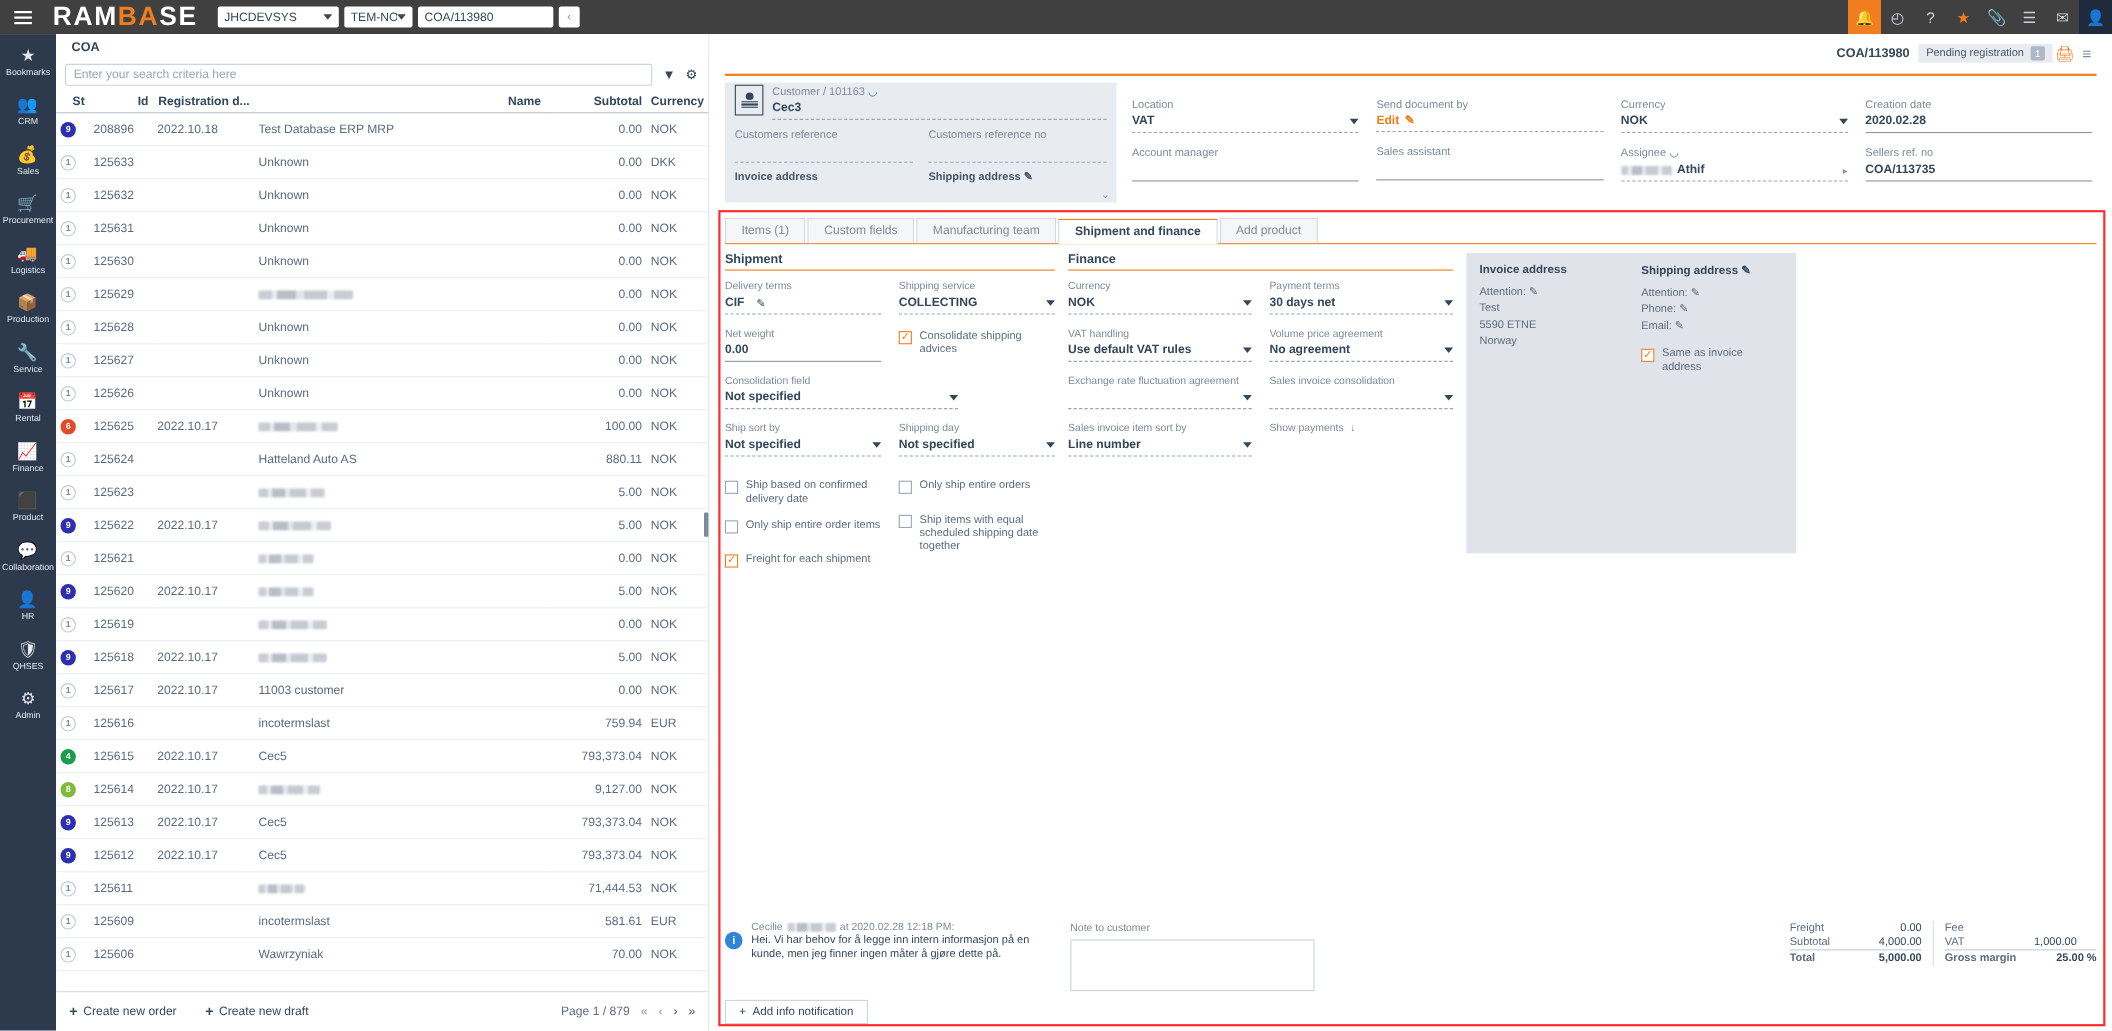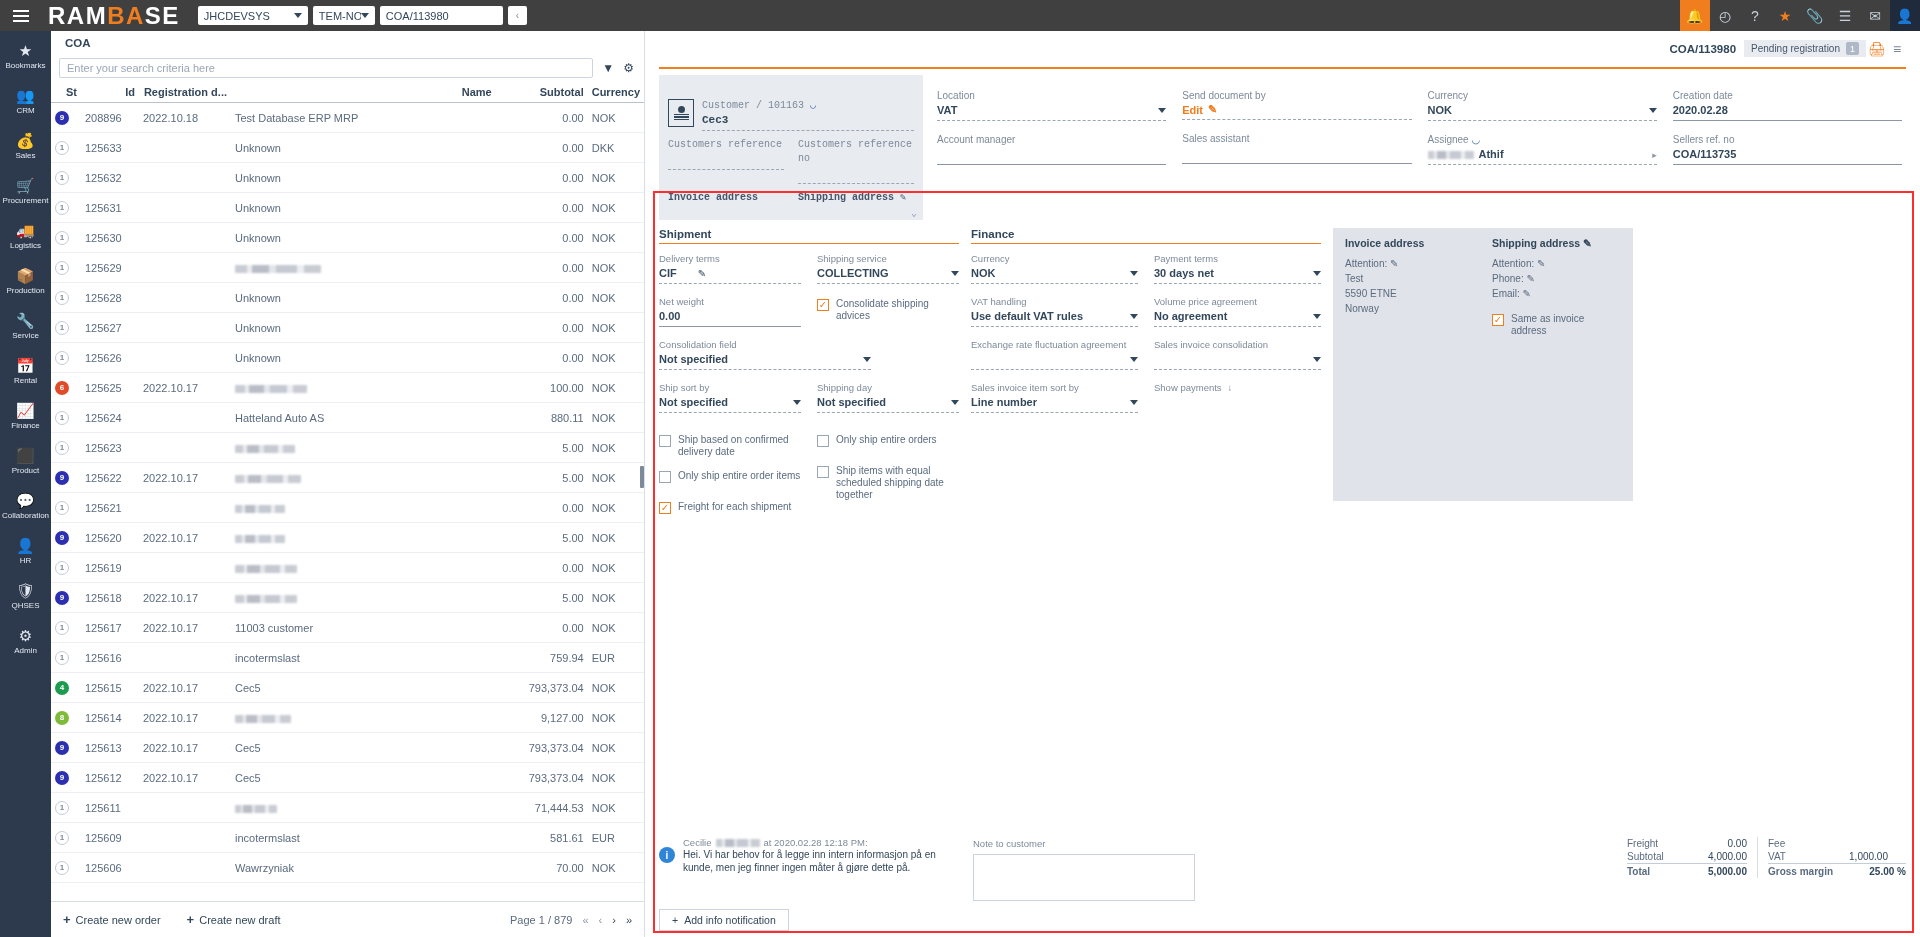--- a/index.html
+++ b/index.html
@@ -82,21 +82,21 @@
   .rp-sub { display:flex; align-items:center; padding:2px 14px 0 14px; }
   .rp-sub .spacer { flex:1; }
   .docid { font-size:11.5px; font-weight:700; color:#33475b; margin-right:8px; }
   .statuschip { background:#e8ebf0; color:#46556a; font-size:10px; padding:2px 7px; display:flex; align-items:center; gap:6px; }
   .statuschip .num { background:#aeb8c6; color:#fff; width:13px;height:13px;border-radius:2px;
                      display:inline-flex;align-items:center;justify-content:center;font-size:9px; }
   .orange-rule { height:2px; background:#f07d1e; margin:3px 14px 0 14px; }
 
   
   .hcard { display:flex; margin:0 14px; padding-top:6px; gap:0; }
-  .hc-left { width:264px; background:#e8ebf0; padding:24px 9px 0 9px; position:relative;font-family:Liberation Mono, monospace; }
+  .hc-left { width:356px; background:#e8ebf0; padding:2px 9px 0 9px; position:relative; }
   .custrow { display:flex; gap:8px; align-items:flex-start; }
   .custicon { width:26px;height:28px;border:1.5px solid #33475b; display:flex;flex-direction:column;
               align-items:center; justify-content:center; gap:1px; flex:0 0 26px; }
   .custicon .hd { width:7px;height:7px;border-radius:50%;background:#33475b; }
   .custicon .ln { width:15px;height:1.5px;background:#33475b; }
   .fl { font-size:10px; color:#7d8a9a; line-height:14px; }
   .fv { font-size:11px; color:#33475b; line-height:15px; font-weight:600; }
   .dashline { border-bottom:1px dashed #9aa6b4; height:1px; margin-top:2px; }
   .solidline { border-bottom:1px solid #8b97a7; height:1px; margin-top:2px; }
   .hc-right { flex:1; display:flex; gap:0; padding-left:14px; padding-top:2px; }
@@ -627,30 +627,37 @@
             </div>
             <div class="fgrp">
               <div class="fl">Sellers ref. no</div>
               <div class="fv">COA/113735</div>
               <div class="solidline"></div>
             </div>
           </div>
         </div>
       </div>
 
+      <div class="tabstrip" id="tabstrip">
+          <div class="tab">Items (1)</div>
+          <div class="tab">Custom fields</div>
+          <div class="tab">Manufacturing team</div>
+          <div class="tab active">Shipment and finance</div>
+          <div class="tab">Add product</div>
+        </div>
 
       <div class="content">
 
         <div style="width:300px;flex:0 0 300px;">
           <div class="sechead">Shipment</div>
           <div class="twocol">
             <div>
               <div class="field">
                 <div class="fl">Delivery terms</div>
-                <div class="rowflex" style="justify-content:flex-start;gap:21px">
+                <div class="rowflex" style="justify-content:flex-start;gap:11px">
                   <span class="fv">CIF</span>
                   <span style="color:#33475b;font-size:10px">✎</span>
                 </div>
                 <div class="dashline"></div>
               </div>
               <div class="field">
                 <div class="fl">Net weight</div>
                 <div class="fv">0.00</div>
                 <div class="solidline"></div>
               </div>

